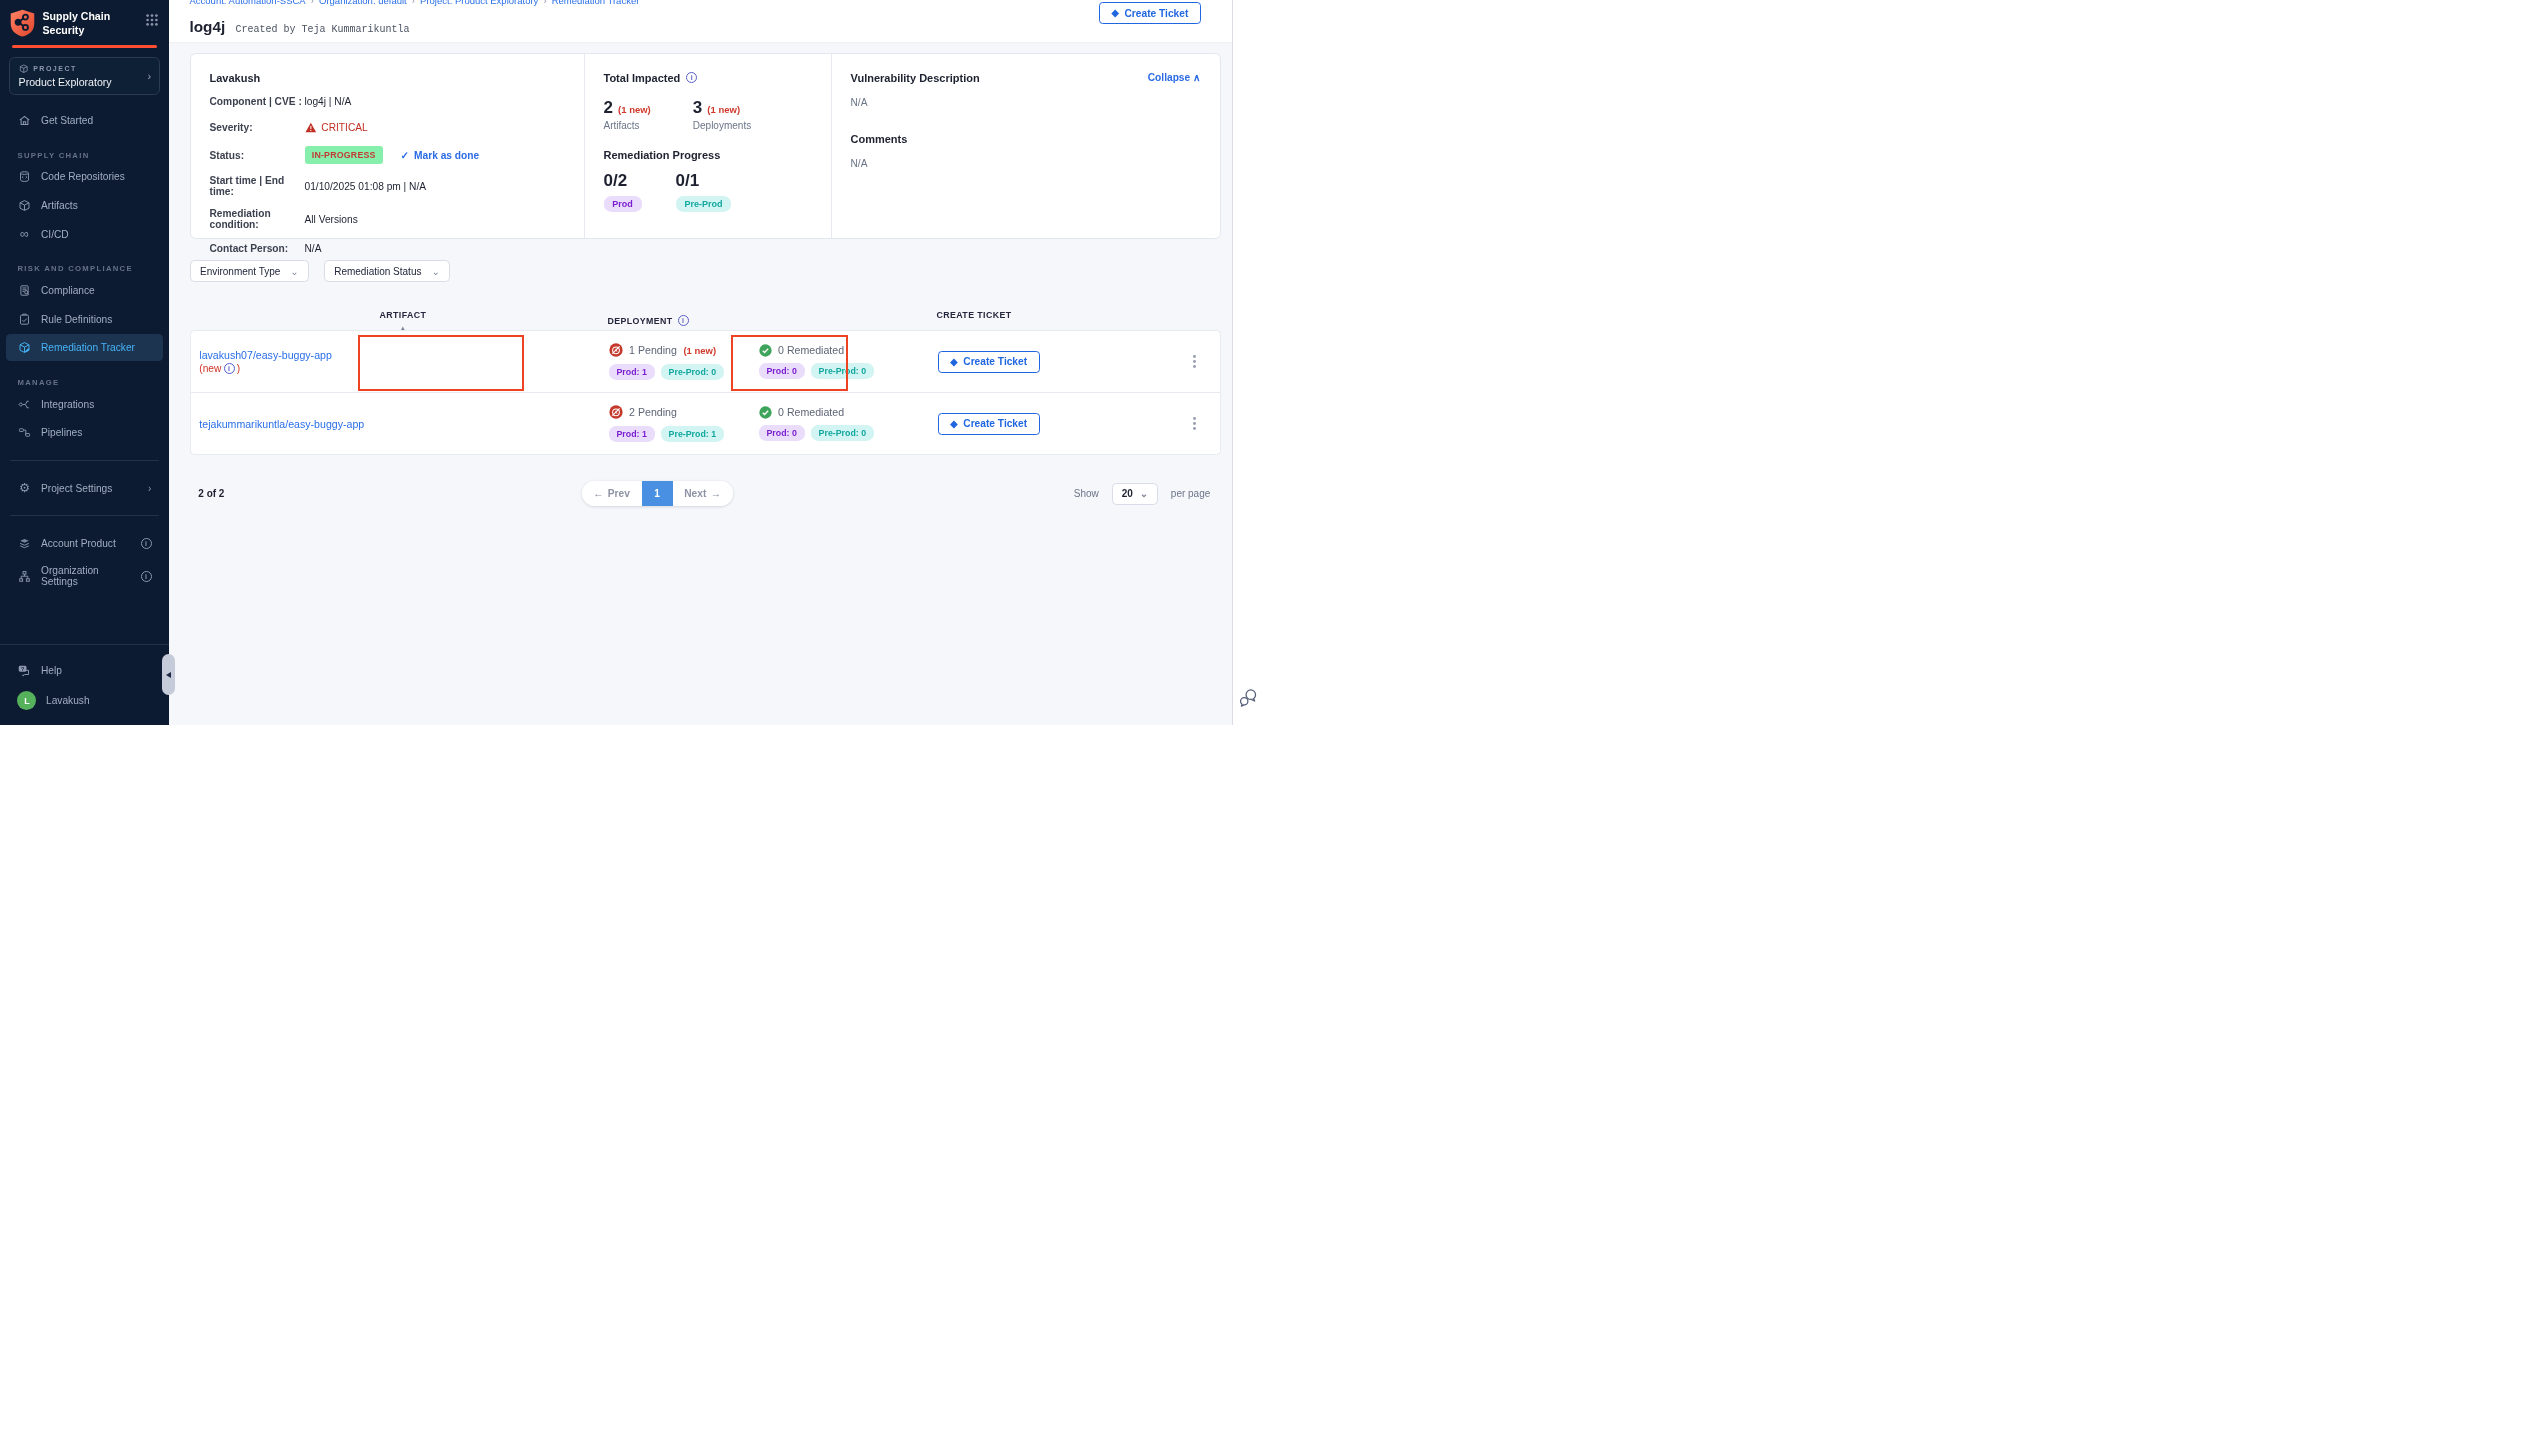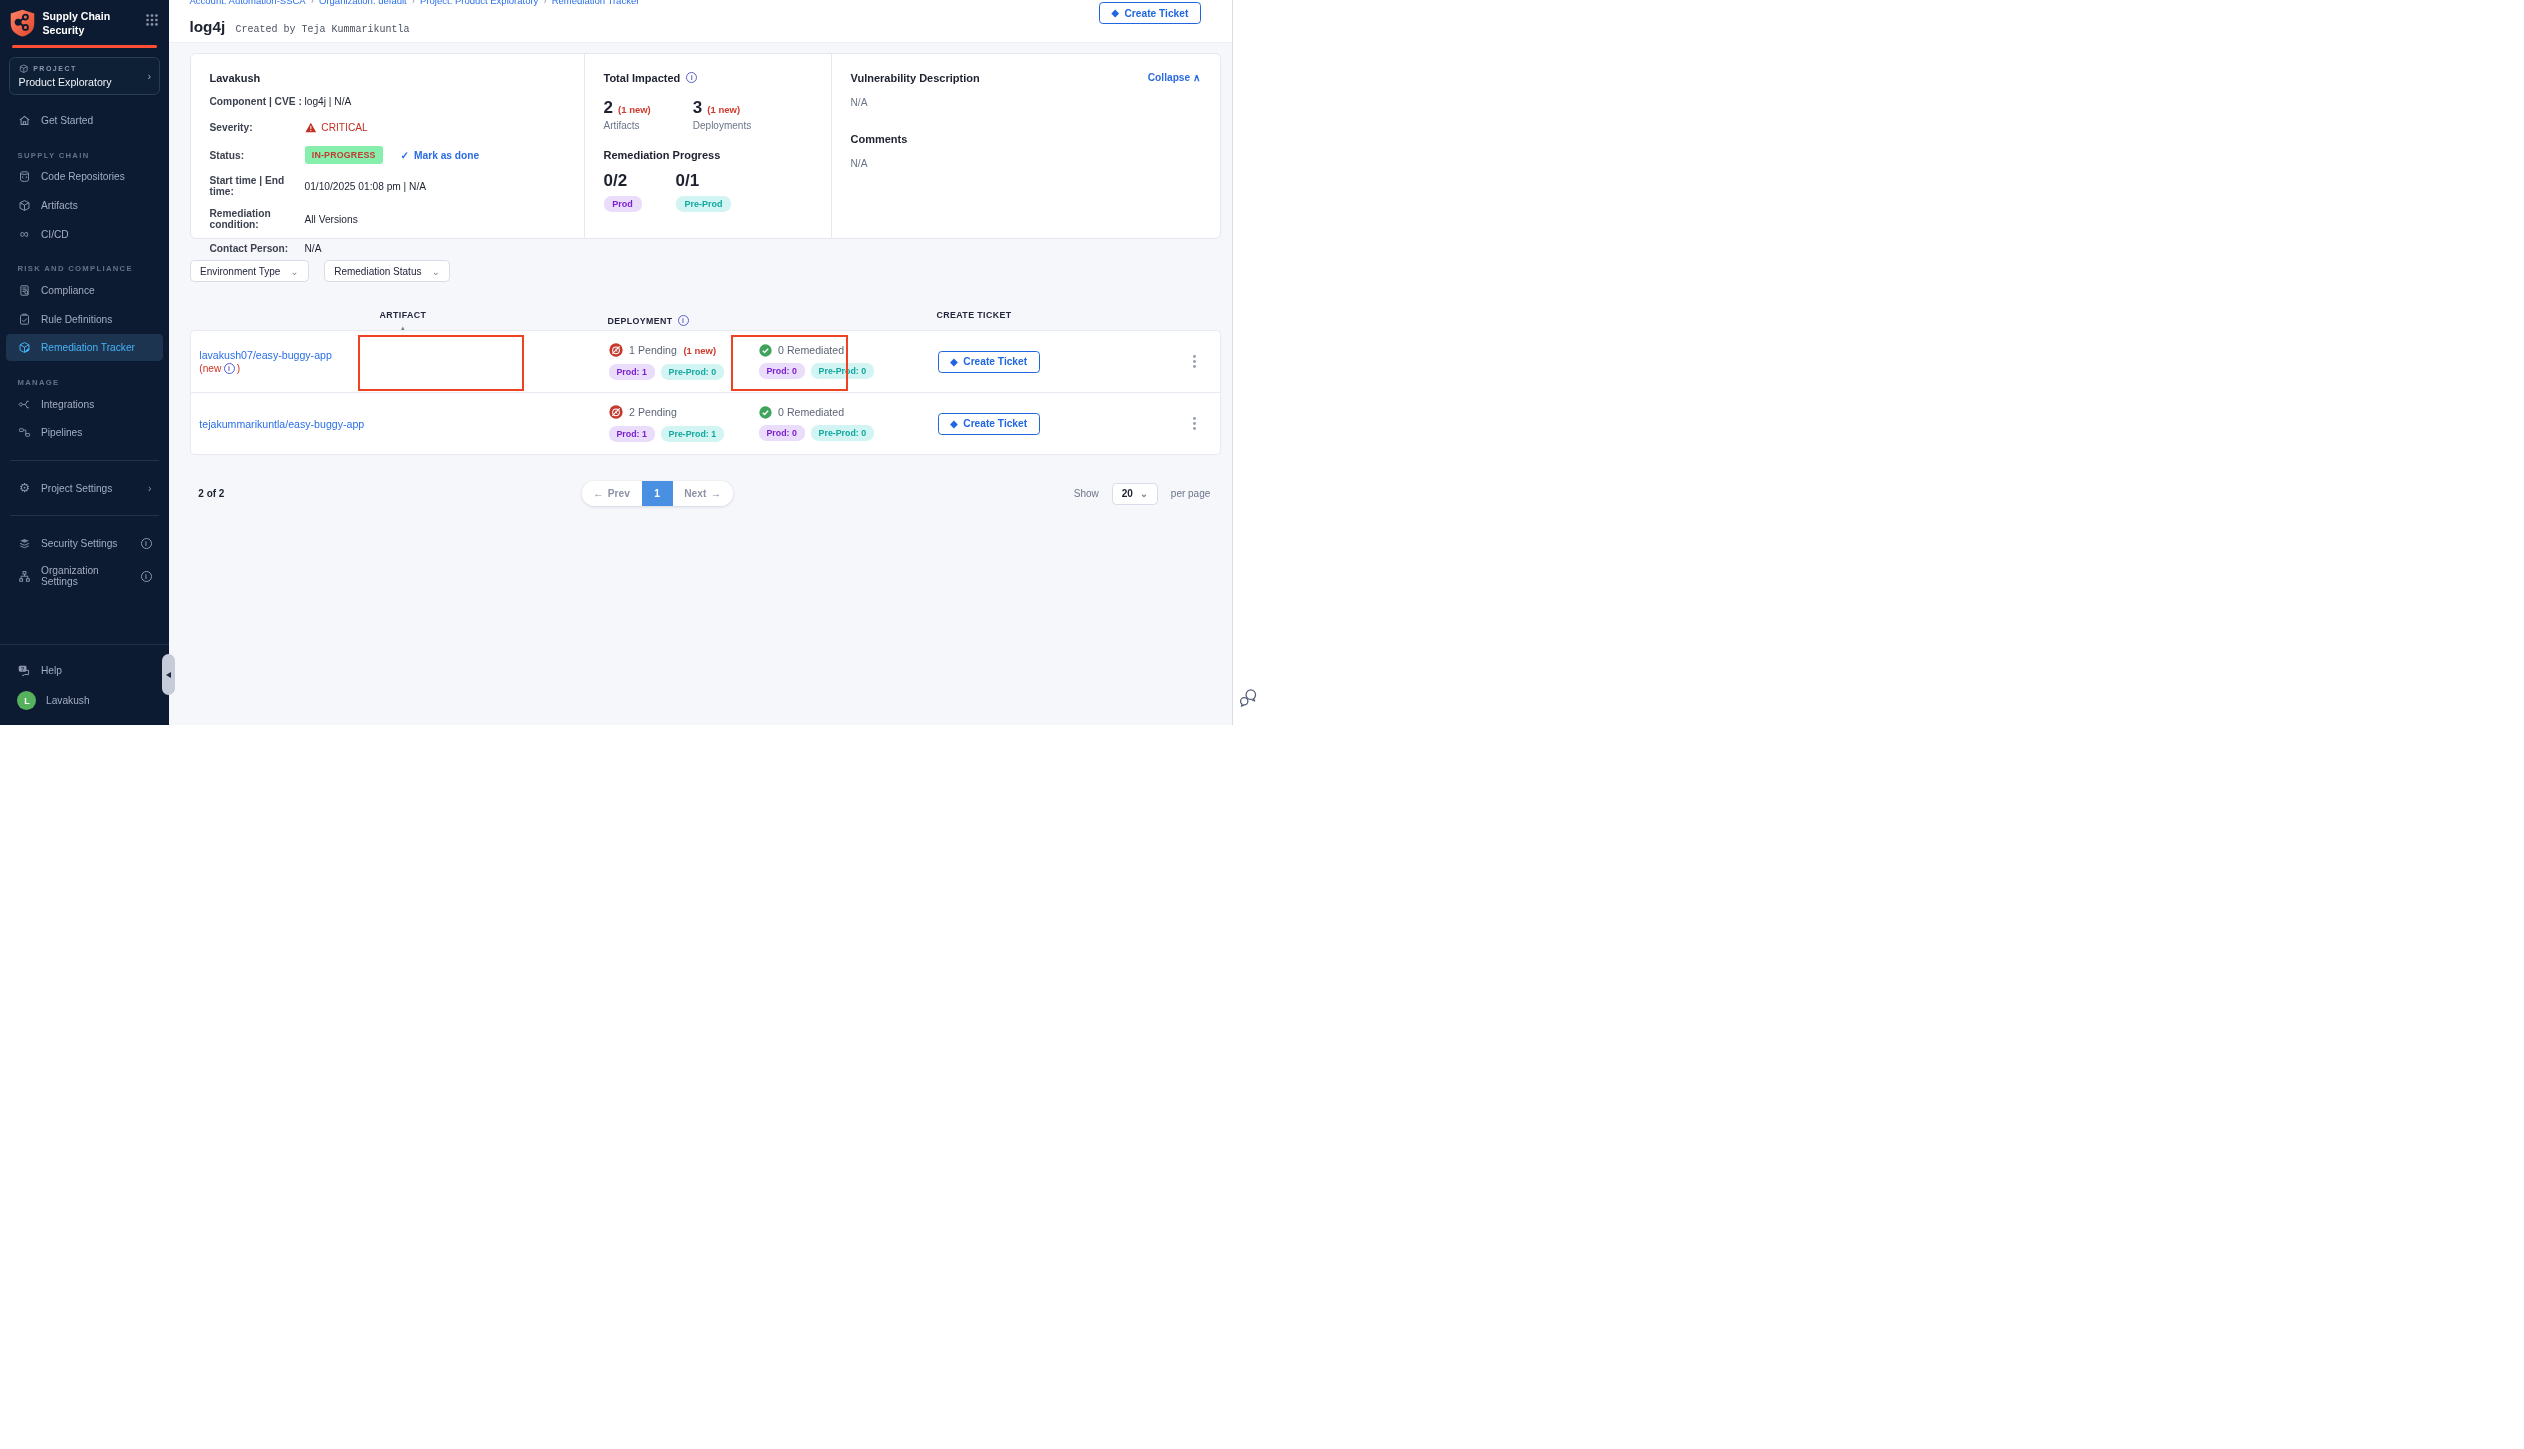--- a/index.html
+++ b/index.html
@@ -312,21 +312,21 @@
 
     <div class="side-divider"></div>
 
     <div class="nav-item">
       <span class="nicon">
         <svg class="sicon" width="13" height="13" viewBox="0 0 18 18" fill="none" stroke="currentColor" stroke-width="1.3">
           <path d="M9 2.6l6 2.6-6 2.6-6-2.6z" fill="currentColor" stroke="none" opacity=".85"></path>
           <path d="M3 8.8l6 2.6 6-2.6M3 12.2l6 2.6 6-2.6"></path>
         </svg>
       </span>
-      <span>Security Settings</span>
+      <span>Account Product</span>
       <span class="trail icircle">i</span>
     </div>
 
     <div class="nav-item">
       <span class="nicon">
         <svg class="sicon" width="13" height="13" viewBox="0 0 18 18" fill="none" stroke="currentColor" stroke-width="1.3">
           <rect x="7" y="2.2" width="4" height="3.4"></rect>
             <rect x="2.4" y="12.2" width="4" height="3.4"></rect>
             <rect x="11.6" y="12.2" width="4" height="3.4"></rect>
           <path d="M9 5.6v3M4.4 12.2V8.6h9.2v3.6"></path>

